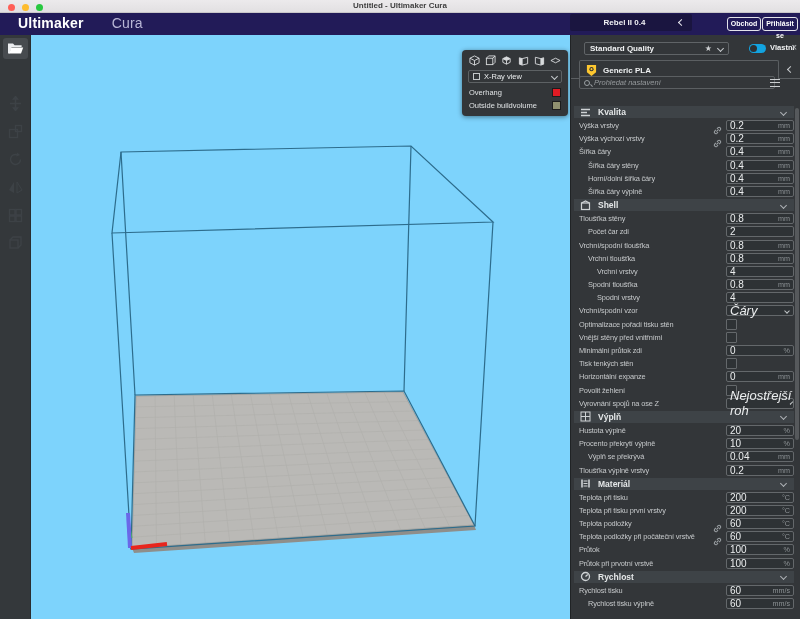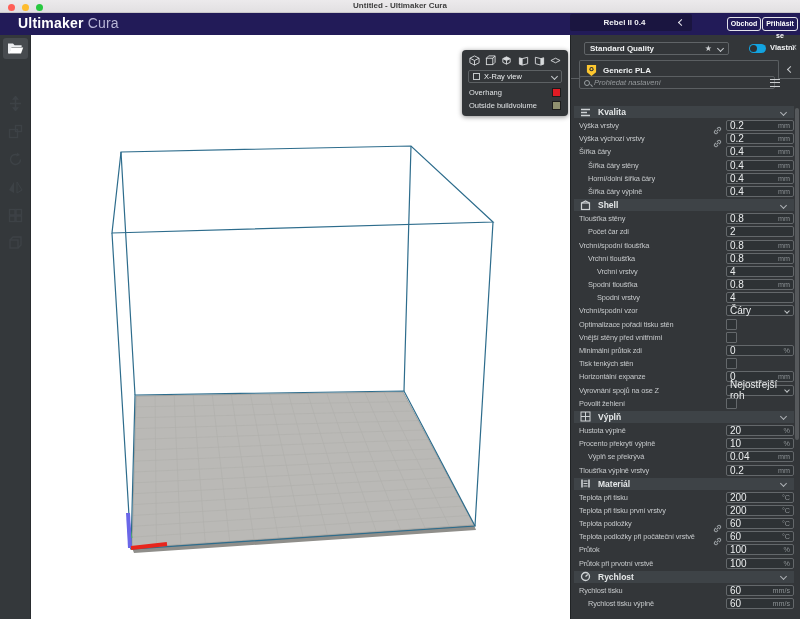--- a/index.html
+++ b/index.html
@@ -13,21 +13,21 @@
     font-size:8px; color:#3e3e3e; font-weight:bold; }
   .tl { position:absolute; top:3.5px; width:7px; height:7px; border-radius:50%; }
   .tl.r { left:8px;  background:#ff5f57; }
   .tl.y { left:22px; background:#febc2e; }
   .tl.g { left:36px; background:#28c840; }
 
   
   .header { position:absolute; left:0; top:13px; width:800px; height:22px; background:#221b58; z-index:25; }
   .logo { position:absolute; left:18px; top:2px; font-size:14px; color:#fff; letter-spacing:.2px; }
   .logo b { font-weight:700; }
-  .logo span { color:#b9b6d6; font-weight:400; }
+  .logo span { color:#b9b6d6; font-weight:400;margin-left:24px; }
   .stage-tabs { position:absolute; left:186px; top:0; height:22px; display:flex; align-items:center; }
   .stage-tab { font-size:7.5px; font-weight:bold; letter-spacing:.8px; color:#a5a2c6; padding:0 10px; cursor:default; }
   .stage-tab.active { background:#fff; color:#221b58; height:16px; line-height:16px; border-radius:1px; }
   .stage-tab + .stage-tab { margin-left:10px; }
   .printer-sel { position:absolute; left:570px; top:1px; width:122px; height:17px; background:#1a1540;
     border-radius:2px; display:flex; align-items:center; }
   .printer-name { flex:1; text-align:center; font-size:8px; font-weight:bold; color:#f2f2f5; }
   .chev { display:inline-block; width:5px; height:5px; border-right:1.3px solid #c7cbce; border-bottom:1.3px solid #c7cbce; }
   .chev-down { transform:rotate(45deg); }
   .chev-left { transform:rotate(135deg); }
@@ -39,21 +39,21 @@
 
   
   .left-toolbar { position:absolute; left:0; top:35px; width:31px; height:584px; background:#34383b;
     border-right:1px solid #2a2d30; z-index:10; }
   .open-btn { position:absolute; left:3px; top:3px; width:25px; height:21px; background:#474b4f;
     border-radius:3px; display:flex; align-items:center; justify-content:center; }
   .tool-ic { position:absolute; left:5px; width:21px; height:21px; display:flex; align-items:center;
     justify-content:center; opacity:.55; }
 
   
-  .viewport { position:absolute; left:31px; top:35px; width:539px; height:584px; background:#ffffff; }
+  .viewport { position:absolute; left:31px; top:35px; width:539px; height:584px; background:#7dd3fc; }
   .scene { position:absolute; left:0; top:0; }
 
   
   .view-card { position:absolute; left:431px; top:15px; width:106px; background:#333639; border-radius:4px;
     box-shadow:0 1px 5px rgba(0,0,0,.45); padding:4px 0 4px; z-index:5; }
   .cam-row { display:flex; justify-content:space-between; padding:1px 7px 3px; }
   .cam-ic { width:11px; height:11px; }
   .view-dd { margin:1px 6px 3px; height:13px; border:1px solid #5d6164; border-radius:2px;
     display:flex; align-items:center; padding:0 4px; }
   .xray-ic { width:7px; height:7px; border:1px solid #c4c8ca; margin-right:4px; }
@@ -98,21 +98,21 @@
   .sec-header { height:12px; background:#3e4347; margin:1px 0; display:flex; align-items:center; padding:0 6px; }
   .sec-icon { width:12px; height:11px; margin-right:6px; display:flex; align-items:center; }
   .sec-title { flex:1; font-size:8.5px; font-weight:bold; color:#e4e7e8; }
   .sec-header .chev { border-color:#aeb2b5; margin-right:2px; }
   .set-row { position:relative; height:13.2px; }
   .set-label { position:absolute; left:0; top:2px; font-size:7.4px; color:#c6c9cb; letter-spacing:-.15px; white-space:nowrap; }
   .set-box { position:absolute; right:0; top:1px; width:68px; height:11px; background:#2e3235;
     border:1px solid #64686b; border-radius:2px; display:flex; align-items:center; padding:0 3px; }
   .set-box .val { flex:1; font-size:10px; color:#eceeef; }
   .set-box .unit { font-size:7.2px; color:#8d9295; }
-  .set-dd .dd-val { flex:1; font-size:10px; color:#eceeef; }
+  .set-dd .dd-val { flex:1; font-size:13px; color:#eceeef;font-style:italic; }
   .set-dd .chev { width:4px; height:4px; border-color:#c0c4c6; margin-right:1px; }
   .set-check { position:absolute; right:57px; top:1px; width:11px; height:11px; background:#2e3235;
     border:1px solid #64686b; border-radius:1px; }
   .link-ic { position:absolute; right:72px; top:2px; width:9px; height:9px; }
   .scrollbar { position:absolute; right:1px; top:73px; width:4px; height:332px; background:#56595c; border-radius:2px; }
 </style>
 </head>
 <body>
 
 <div class="titlebar">
@@ -479,29 +479,29 @@
         <span class="set-check"></span>
       </div>
       <div class="set-row">
         <span class="set-label" style="padding-left:5px">Horizontální expanze</span>
         <span class="set-box">
           <span class="val">0</span>
           <span class="unit">mm</span>
         </span>
       </div>
       <div class="set-row">
+        <span class="set-label" style="padding-left:5px">Povolit žehlení</span>
+        <span class="set-check"></span>
+      </div>
+      <div class="set-row">
         <span class="set-label" style="padding-left:5px">Vyrovnání spojů na ose Z</span>
         <span class="set-box set-dd">
           <span class="dd-val">Nejostřejší roh</span>
           <span class="chev chev-down"></span>
         </span>
-      </div>
-      <div class="set-row">
-        <span class="set-label" style="padding-left:5px">Povolit žehlení</span>
-        <span class="set-check"></span>
       </div>
       <div class="sec-header">
         <span class="sec-icon">
           <svg width="11" height="11" viewBox="0 0 11 11">
             <g stroke="#cfd3d5" stroke-width="1" fill="none">
               <rect x="1" y="1" width="9" height="9"></rect>
               <path d="M1 5.5h9M5.5 1v9"></path>
             </g>
           </svg>
         </span>

